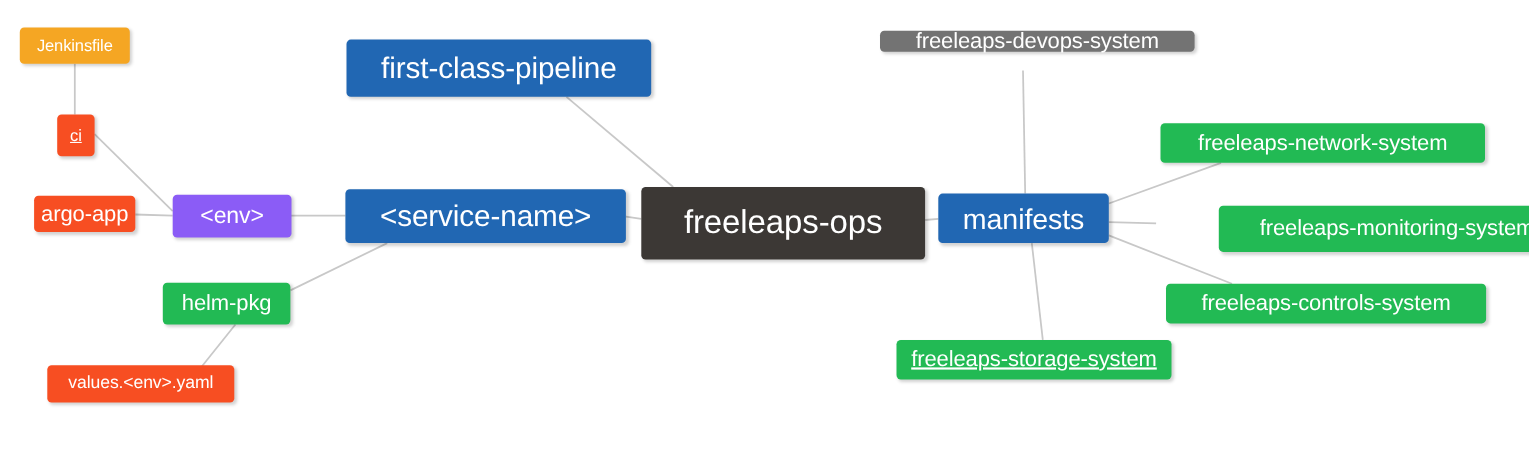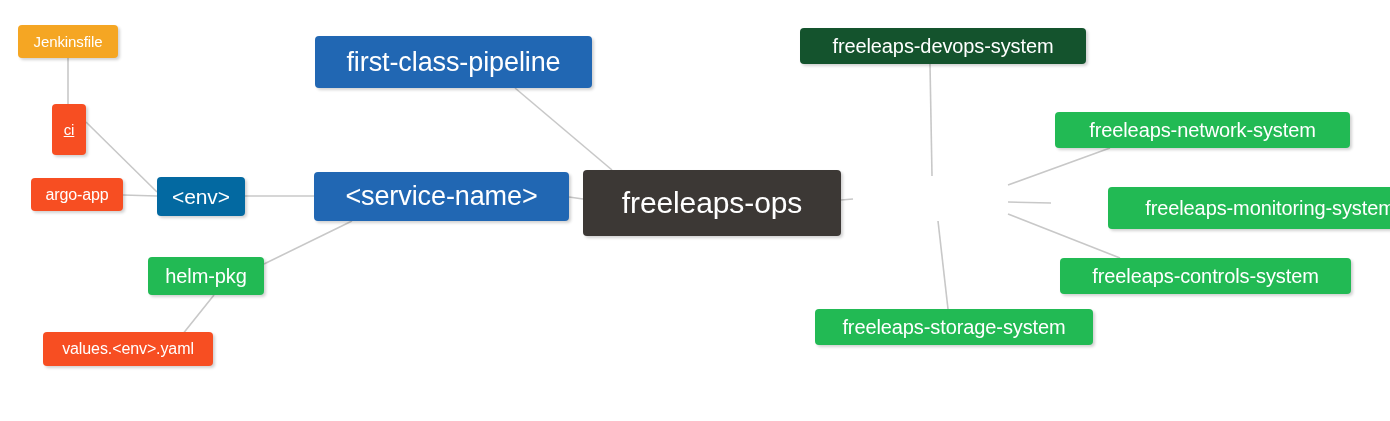--- a/index.html
+++ b/index.html
@@ -59,52 +59,55 @@
       <line x1="841" y1="200" x2="853" y2="199" stroke="#c8c8c8" stroke-width="1.6"></line>
       <line x1="932" y1="176" x2="930" y2="64" stroke="#c8c8c8" stroke-width="1.6"></line>
       <line x1="1008" y1="185" x2="1110" y2="148" stroke="#c8c8c8" stroke-width="1.6"></line>
       <line x1="1008" y1="202" x2="1051" y2="203" stroke="#c8c8c8" stroke-width="1.6"></line>
       <line x1="1008" y1="214" x2="1120" y2="258" stroke="#c8c8c8" stroke-width="1.6"></line>
       <line x1="938" y1="221" x2="948" y2="309" stroke="#c8c8c8" stroke-width="1.6"></line>
     </svg>
 <div class="node" style="left: 18px; top: 25px; width: 100px; height: 33px; background: rgb(245, 166, 35);">
       <span class="node-label" style="font-size: 15px;">Jenkinsfile</span>
     </div>
-    <div class="node" style="left: 52px; top: 104px; width: 34px; height: 51px; background: rgb(247, 78, 34); text-decoration: underline;">
+    <div class="node" style="left: 52px; top: 104px; width: 34px; height: 38px; background: rgb(247, 78, 34); text-decoration: underline;">
       <span class="node-label" style="font-size: 15px;">ci</span>
     </div>
     <div class="node" style="left: 31px; top: 178px; width: 92px; height: 33px; background: rgb(247, 78, 34);">
-      <span class="node-label" style="font-size: 16px;">argo-app</span>
+      <span class="node-label" style="font-size: 20px;">argo-app</span>
     </div>
-    <div class="node" style="left: 157px; top: 177px; width: 88px; height: 39px; background: #0369a1; text-align: right;">
+    <div class="node" style="left: 157px; top: 177px; width: 108px; height: 39px; background: #8b5cf6; text-align: right;">
       <span class="node-label" style="font-size: 21px;">&lt;env&gt;</span>
     </div>
     <div class="node" style="left: 148px; top: 257px; width: 116px; height: 38px; background: rgb(34, 186, 84);">
       <span class="node-label" style="font-size: 20px; text-align: center;">helm-pkg</span>
     </div>
     <div class="node" style="left: 8px; top: 332px; width: 170px; height: 34px; background: rgb(247, 78, 34); margin-left: 35px;">
       <span class="node-label" style="font-size: 16px;">values.&lt;env&gt;.yaml</span>
     </div>
     <div class="node" style="left: 315px; top: 36px; width: 277px; height: 52px; background: rgb(33, 103, 179);">
       <span class="node-label" style="font-size: 27px;">first-class-pipeline</span>
     </div>
     <div class="node" style="left: 314px; top: 172px; width: 255px; height: 49px; background: rgb(33, 103, 179);">
       <span class="node-label" style="font-size: 27px;">&lt;service-name&gt;</span>
     </div>
     <div class="node" style="left: 583px; top: 170px; width: 258px; height: 66px; background: rgb(60, 56, 53);">
       <span class="node-label" style="font-size: 30px;">freeleaps-ops</span>
     </div>
-    <div class="node" style="left: 800px; top: 28px; width: 286px; height: 36px; background: #14532d;">
+    <div class="node" style="left: 853px; top: 176px; width: 155px; height: 45px; background: rgb(33, 103, 179);">
+      <span class="node-label" style="font-size: 26px;">manifests</span>
+    </div>
+    <div class="node" style="left: 800px; top: 28px; width: 286px; height: 19px; background: #737373;">
       <span class="node-label" style="font-size: 20px;">freeleaps-devops-system</span>
     </div>
     <div class="node" style="left: 1055px; top: 112px; width: 295px; height: 36px; background: rgb(34, 186, 84);">
       <span class="node-label" style="font-size: 20px;">freeleaps-network-system</span>
     </div>
     <div class="node" style="left: 1108px; top: 187px; width: 324px; height: 42px; background: rgb(34, 186, 84);">
       <span class="node-label" style="font-size: 20px;">freeleaps-monitoring-system</span>
     </div>
     <div class="node" style="left: 1060px; top: 258px; width: 291px; height: 36px; background: rgb(34, 186, 84);">
       <span class="node-label" style="font-size: 20px;">freeleaps-controls-system</span>
     </div>
-    <div class="node" style="left: 815px; top: 309px; width: 278px; height: 36px; background: rgb(34, 186, 84);">
+    <div class="node" style="left: 815px; top: 309px; width: 250px; height: 36px; background: rgb(34, 186, 84); text-decoration: underline;">
       <span class="node-label" style="font-size: 20px;">freeleaps-storage-system</span>
     </div>
   </div>
 
 </body></html>

